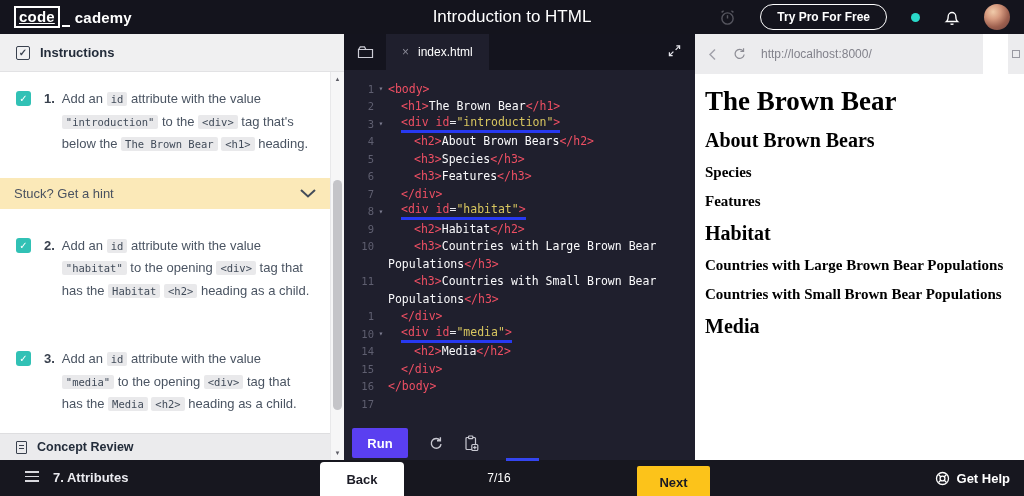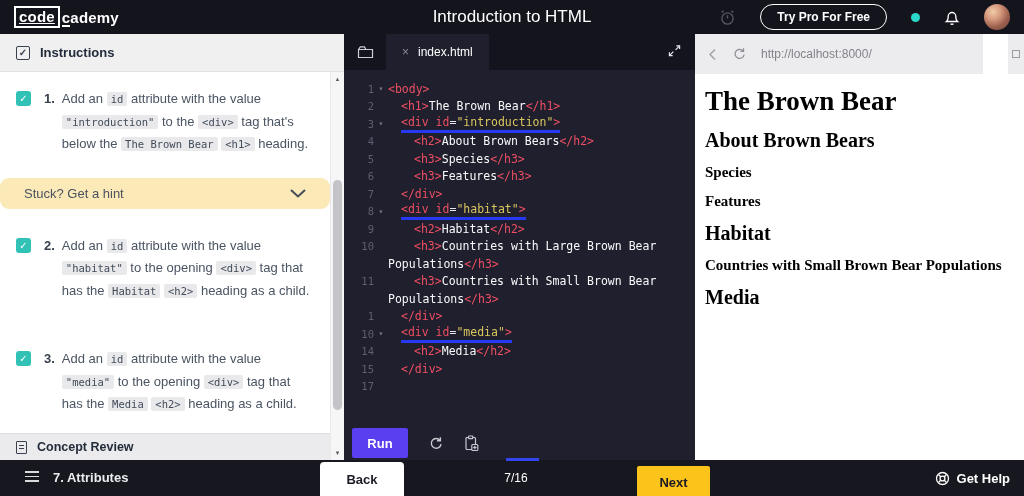--- a/index.html
+++ b/index.html
@@ -3,21 +3,21 @@
 <meta charset="utf-8">
 <style>
   * { box-sizing: border-box; margin: 0; padding: 0; }
   html,body { width:1024px; height:496px; overflow:hidden; }
   body { font-family:"Liberation Sans", sans-serif; background:#fff; position:relative; }
 
   
   .topnav { height:34px; background:#14141d; display:flex; align-items:center; padding:0 14px; position:relative; }
   .logo { display:flex; align-items:center; color:#fff; font-weight:bold; font-size:15px; letter-spacing:.2px; cursor:pointer; }
   .logo-code { border:2px solid #fff; padding:0 3px 1px 3px;text-decoration:underline; }
-  .logo-cademy { position:relative; padding-left:2px;text-align:center; }
+  .logo-cademy { position:relative; padding-left:15px;text-align:center; }
   .logo-cademy::after { content:""; position:absolute; left:2px; bottom:-1px; width:8px; height:2px; background:#fff; }
   .nav-title { position:absolute; left:50%; transform:translateX(-50%); color:#fff; font-size:17px; }
   .nav-right { margin-left:auto; display:flex; align-items:center; gap:24px; }
   .try-pro { border:1px solid #fff; border-radius:15px; padding:5px 16px; background:transparent; color:#fff; font-weight:bold; font-size:12px; font-family:inherit; }
   .teal-dot { width:9px; height:9px; border-radius:50%; background:#2ad9c9; }
   .avatar { width:26px; height:26px; border-radius:50%; background:radial-gradient(circle at 35% 30%, #f0cbaa 0%, #d79b80 30%, #9c5f4e 62%, #6e4440 100%); }
   .icon-btn { display:flex; align-items:center; }
 
   
   .main { display:flex; height:426px; }
@@ -25,21 +25,21 @@
   
   .left-panel { width:344px; position:relative; background:#fff; flex:none; }
   .inst-header { height:38px; background:#f0f0f1; border-bottom:1px solid #e2e2e4; display:flex; align-items:center; gap:10px; padding:0 16px; font-weight:bold; font-size:13px; color:#232c3a; }
   .check-sq { width:14px; height:14px; border:1.5px solid #39414e; border-radius:2px; color:#39414e; font-size:10px; line-height:11px; text-align:center; }
   .steps-area { position:absolute; top:38px; left:0; right:14px; bottom:27px; overflow:hidden; background:#fff; }
   .step { display:flex; padding:0 8px 0 16px; }
   .step-check { width:15px; height:15px; background:#31c1b5; border-radius:3px; color:#fff; font-size:10px; line-height:15px; text-align:center; flex:none; margin-top:3px; cursor:pointer; }
   .step-body { margin-left:13px; display:flex; font-size:13px; color:#4a5462; line-height:21.5px; }
   .step-num { font-weight:bold; color:#39414e; margin-right:7px; }
   .chip { font-family:"DejaVu Sans Mono", monospace; font-size:10.5px; background:#e9e9eb; color:#414b59; padding:1px 4px; border-radius:2px;margin-top:14px; }
-  .hint-bar { margin-top:22px; background:#fbe9b8; height:31px; display:flex; align-items:center; justify-content:space-between; padding:0 24px; font-size:13px; color:#4a5260; cursor:pointer;border-radius:9px; }
+  .hint-bar { margin-top:22px; background:#fbe9b8; height:31px; display:flex; align-items:center; justify-content:space-between; padding:0 14px; font-size:13px; color:#4a5260; cursor:pointer; }
   .concept-bar { position:absolute; left:0; right:14px; bottom:0; height:27px; background:#ebebed; border-top:1px solid #dedee0; display:flex; align-items:center; gap:10px; padding:0 16px; font-weight:bold; font-size:12.5px; color:#232c3a; cursor:pointer; }
   .doc-ic { width:11px; height:13px; border:1.3px solid #39414e; border-radius:1px; position:relative; }
   .doc-ic::before { content:""; position:absolute; left:2px; top:3px; width:5px; height:1.2px; background:#39414e; box-shadow:0 3px 0 #39414e; }
   .scrollbar { position:absolute; top:38px; right:0; bottom:0; width:14px; background:#f6f6f7; border-left:1px solid #e8e8ea; }
   .sb-arrow { position:absolute; left:0; right:0; text-align:center; font-size:6px; color:#5d5d66; cursor:pointer; }
   .sb-up { top:4px; } .sb-down { bottom:4px; }
   .sb-thumb { position:absolute; left:2px; right:2px; top:108px; height:230px; background:#c4c4c8; border-radius:6px; cursor:pointer; }
 
   
   .editor { width:351px; background:#1f1f2d; flex:none; display:flex; flex-direction:column; }
@@ -70,21 +70,21 @@
   .pv-h2 { font-size:20px; font-weight:bold; margin-top:12px; }
   .pv-h3 { font-size:15px; font-weight:bold; margin-top:12px; }
 
   
   .bottombar { height:36px; background:#17171f; position:relative; color:#fff; }
   .hamburger { position:absolute; left:25px; top:11px; width:14px; cursor:pointer; }
   .hamburger span { display:block; height:1.6px; background:#d9d9de; margin-bottom:3px; }
   .lesson-label { position:absolute; left:53px; top:10px; font-size:13px; font-weight:bold; color:#eaeaef; }
   .back-btn { position:absolute; left:320px; top:2px; width:84px; height:34px; background:#fff; border:none; border-radius:4px 4px 0 0; color:#1b1b25; font-weight:bold; font-size:13px; font-family:inherit; cursor:pointer; }
   .mini-progress { position:absolute; left:506px; top:-2px; width:33px; height:3px; background:#3445f0; }
-  .progress-text { position:absolute; left:516px; top:11px; transform:translateX(-50%); font-size:12px; color:#fff; }
+  .progress-text { position:absolute; left:499px; top:11px; transform:translateX(-50%); font-size:12px; color:#fff; }
   .next-btn { position:absolute; left:637px; top:6px; width:73px; height:33px; background:#fcc31a; border:none; border-radius:2px; color:#1b1b25; font-weight:bold; font-size:13px; font-family:inherit; cursor:pointer; }
   .get-help { position:absolute; right:14px; top:0; height:36px; display:flex; align-items:center; gap:7px; font-weight:bold; font-size:13px; color:#fff; cursor:pointer; }
 </style>
 </head>
 <body>
 
 <div class="topnav">
   <div class="logo">
     <span class="logo-code">code</span>
       <span class="logo-cademy">cademy</span>
@@ -206,20 +206,21 @@
         <div class="cl"><span class="cl-num">8</span><span class="cl-fold">▾</span><span style="display: inline-block; width: 13px;"></span><span class="u-blue"><span class="tk-tag">&lt;div id</span><span class="tk-eq">=</span><span class="tk-val">"habitat"</span><span class="tk-tag">&gt;</span></span></div>
         <div class="cl"><span class="cl-num">9</span><span class="cl-fold"></span><span style="display: inline-block; width: 26px;"></span><span><span class="tk-tag">&lt;h2&gt;</span><span class="tk-txt">Habitat</span><span class="tk-tag">&lt;/h2&gt;</span></span></div>
         <div class="cl"><span class="cl-num">10</span><span class="cl-fold"></span><span style="display: inline-block; width: 26px;"></span><span><span class="tk-tag">&lt;h3&gt;</span><span class="tk-txt">Countries with Large Brown Bear</span></span></div>
         <div class="cl"><span class="cl-num"></span><span class="cl-fold"></span><span><span class="tk-txt">Populations</span><span class="tk-tag">&lt;/h3&gt;</span></span></div>
         <div class="cl"><span class="cl-num">11</span><span class="cl-fold"></span><span style="display: inline-block; width: 26px;"></span><span><span class="tk-tag">&lt;h3&gt;</span><span class="tk-txt">Countries with Small Brown Bear</span></span></div>
         <div class="cl"><span class="cl-num"></span><span class="cl-fold"></span><span><span class="tk-txt">Populations</span><span class="tk-tag">&lt;/h3&gt;</span></span></div>
         <div class="cl"><span class="cl-num">1</span><span class="cl-fold"></span><span style="display: inline-block; width: 13px;"></span><span><span class="tk-tag">&lt;/div&gt;</span></span></div>
         <div class="cl"><span class="cl-num">10</span><span class="cl-fold">▾</span><span style="display: inline-block; width: 13px;"></span><span class="u-blue"><span class="tk-tag">&lt;div id</span><span class="tk-eq">=</span><span class="tk-val">"media"</span><span class="tk-tag">&gt;</span></span></div>
         <div class="cl"><span class="cl-num">14</span><span class="cl-fold"></span><span style="display: inline-block; width: 26px;"></span><span><span class="tk-tag">&lt;h2&gt;</span><span class="tk-txt">Media</span><span class="tk-tag">&lt;/h2&gt;</span></span></div>
         <div class="cl"><span class="cl-num">15</span><span class="cl-fold"></span><span style="display: inline-block; width: 13px;"></span><span><span class="tk-tag">&lt;/div&gt;</span></span></div>
+        <div class="cl"><span class="cl-num">16</span><span class="cl-fold"></span><span><span class="tk-tag">&lt;/body&gt;</span></span></div>
         <div class="cl"><span class="cl-num">17</span><span class="cl-fold"></span><span></span></div>
       </div>
 
     <div class="editor-actions">
       <button class="run-btn">Run</button>
       <span class="icon-btn">
         <svg width="15" height="15" viewBox="0 0 16 16" fill="none" stroke="#c9c9d2" stroke-width="1.5">
           <path d="M12.8 4.6 A5.2 5.2 0 1 0 13.9 8.6"></path>
           <polyline points="13.2,1.4 13.2,5 9.6,5"></polyline>
         </svg>
@@ -252,20 +253,21 @@
       <div class="addr-pop">
         <span class="pop-ic"></span>
       </div>
     </div>
     <div class="preview" id="preview-content">
         <div class="pv-h1">The Brown Bear</div>
         <div class="pv-h2">About Brown Bears</div>
         <div class="pv-h3">Species</div>
         <div class="pv-h3">Features</div>
         <div class="pv-h2">Habitat</div>
+        <div class="pv-h3">Countries with Large Brown Bear Populations</div>
         <div class="pv-h3">Countries with Small Brown Bear Populations</div>
         <div class="pv-h2">Media</div>
       </div>
   </div>
 </div>
 
 <div class="bottombar">
   <span class="hamburger">
       <span></span>
       <span></span>

